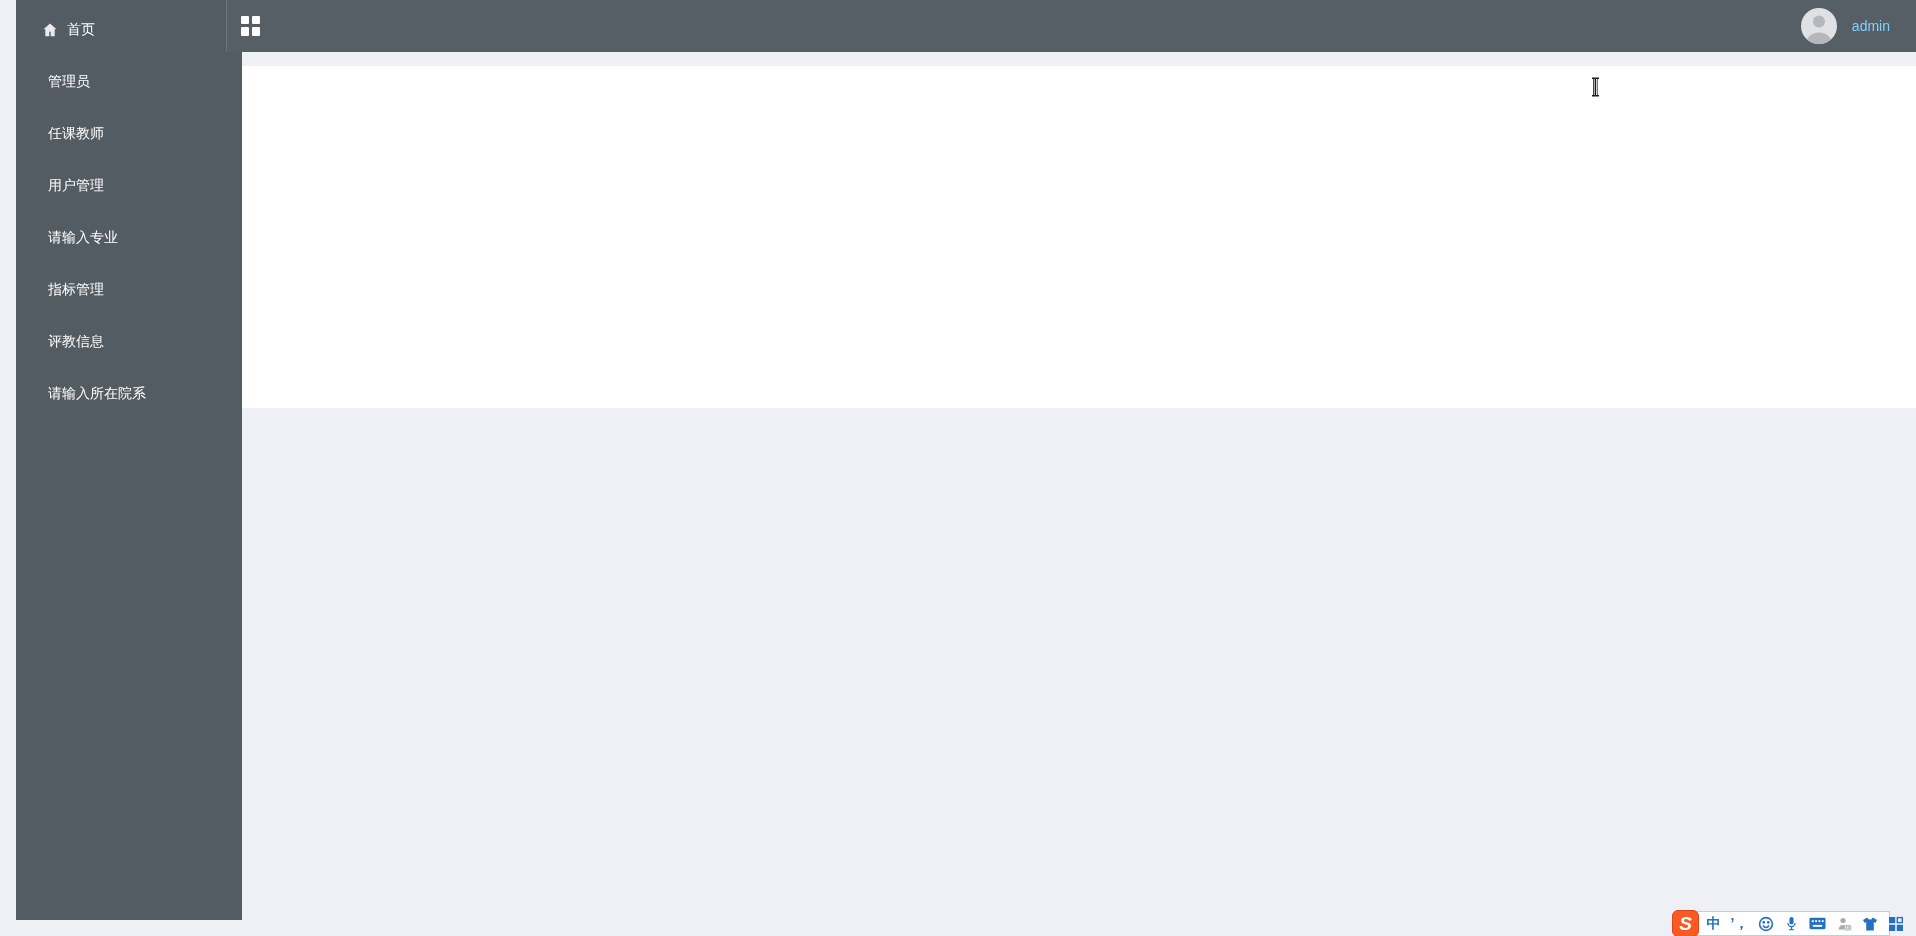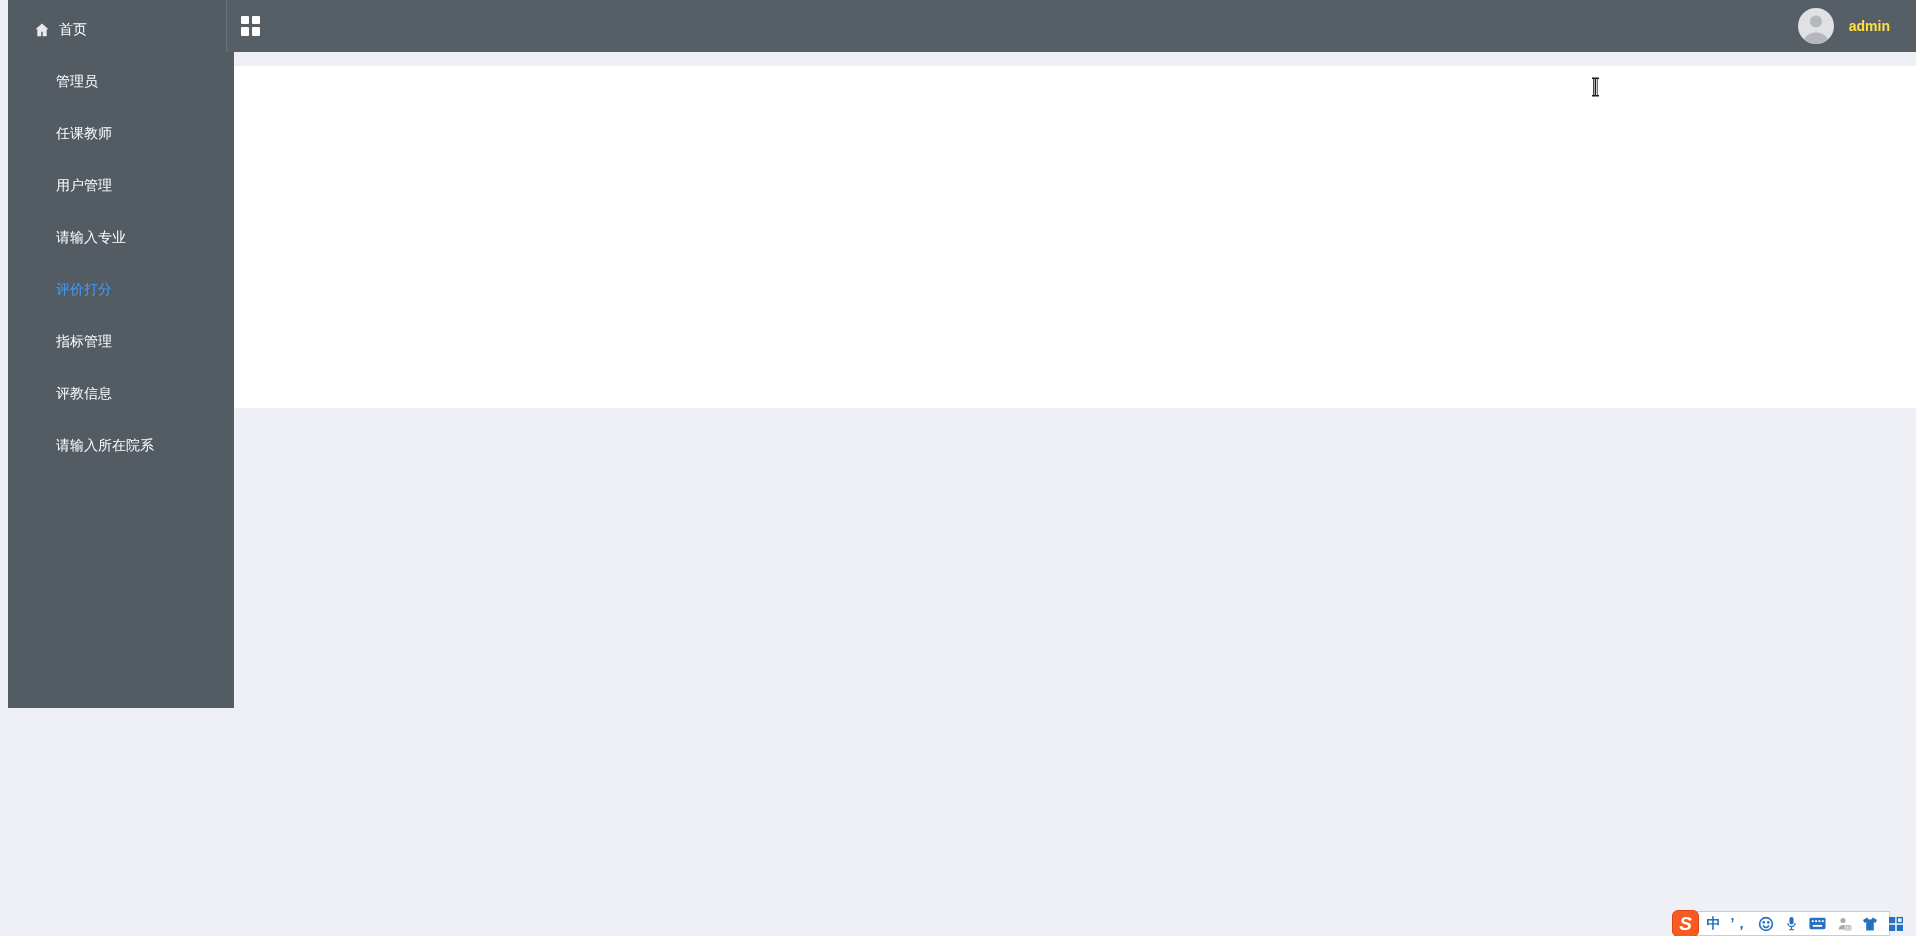--- a/index.html
+++ b/index.html
@@ -1,45 +1,45 @@
 <!DOCTYPE html>
 <html><head>
 <meta charset="utf-8">
 <style>
   * { margin:0; padding:0; box-sizing:border-box; }
   html,body { width:1916px; height:936px; overflow:hidden;
     font-family:"Liberation Sans","DejaVu Sans",sans-serif; }
   .screen { position:relative; width:1916px; height:936px; background:#eef0f5; }
 
   
-  .sidebar { position:absolute; left:8px; top:0; width:226px; height:708px;
+  .sidebar { position:absolute; left:16px; top:0; width:226px; height:920px;
     background:#535b63; z-index:2; }
   .side-list { padding-top:4px; }
   .side-item { height:52px; display:flex; align-items:center; cursor:pointer;
     font-size:14px; color:#ffffff; position:relative; }
   .side-item.top { padding-left:26px; }
-  .side-item.sub { padding-left:48px; }
+  .side-item.sub { padding-left:32px; }
   .side-item.active { color:#409eff; }
   .side-icon { width:16px; height:16px; margin-right:9px; display:inline-flex; }
   .chev-up { position:absolute; right:20px; top:50%; width:8px; height:8px;
     border-left:1.5px solid #aab0b6; border-top:1.5px solid #aab0b6;
     transform:translateY(-25%) rotate(45deg); }
 
   
   .topbar { position:absolute; left:226px; top:0; width:1690px; height:52px;
     background:#565e66; border-left:1px solid #6b7278; z-index:2;
     display:flex; align-items:center; }
   .grid-icon { margin-left:14px; width:20px; height:21px; display:grid;
     grid-template-columns:8px 8px; grid-template-rows:8px 9px; gap:3px; cursor:pointer; }
   .grid-icon span { background:#fdfdfd; border-radius:1px; }
   .topbar-right { margin-left:auto; margin-right:26px; display:flex;
     align-items:center; cursor:pointer; }
   .avatar { width:36px; height:36px; border-radius:50%; background:#dfe1e4;
     overflow:hidden; display:flex; align-items:flex-end; justify-content:center; }
-  .admin-name { color:#fde047; font-size:14px; margin-left:15px;font-weight:bold; }
+  .admin-name { color:#7dd3fc; font-size:14px; margin-left:15px; }
 
   
   .card { position:absolute; left:233px; top:66px; width:1683px; height:342px;
     background:#ffffff; z-index:1; }
 
   .form-label { position:absolute; width:120px; text-align:right; font-size:14px;
     color:#606266; line-height:36px; white-space:nowrap; }
   .ctrl { position:absolute; height:36px; background:#fff;
     border:1px solid #dcdfe6; border-radius:4px; font-size:14px; color:#606266;
     padding:0 15px; outline:none; }
@@ -98,23 +98,20 @@
         <span>任课教师</span>
       </div>
       <div class="side-item sub">
         <span>用户管理</span>
       </div>
 
 
       <div class="side-item sub">
         <span>请输入专业</span>
       </div>
-      <div class="side-item sub active">
-        <span>评价打分</span>
-      </div>
       <div class="side-item sub">
         <span>指标管理</span>
       </div>
       <div class="side-item sub">
         <span>评教信息</span>
       </div>
       <div class="side-item sub">
         <span>请输入所在院系</span>
       </div>
 

